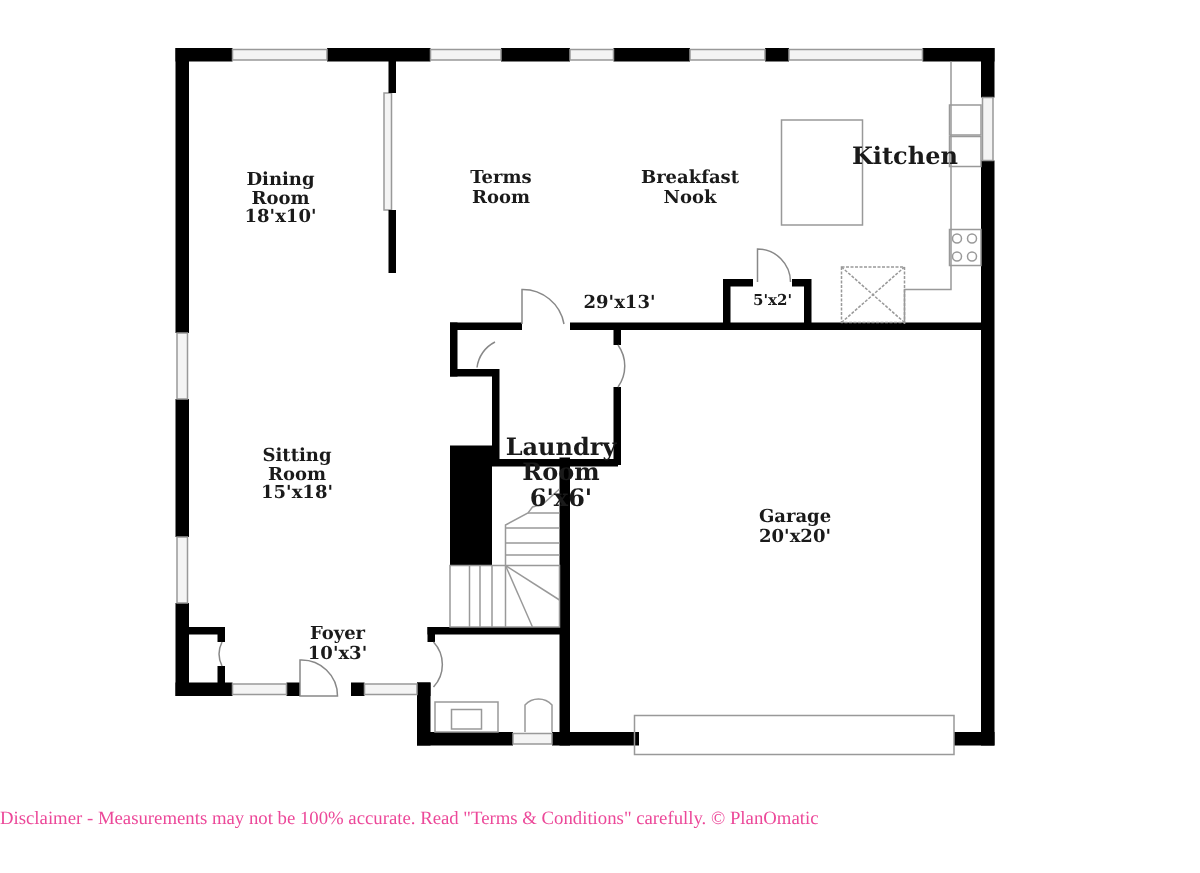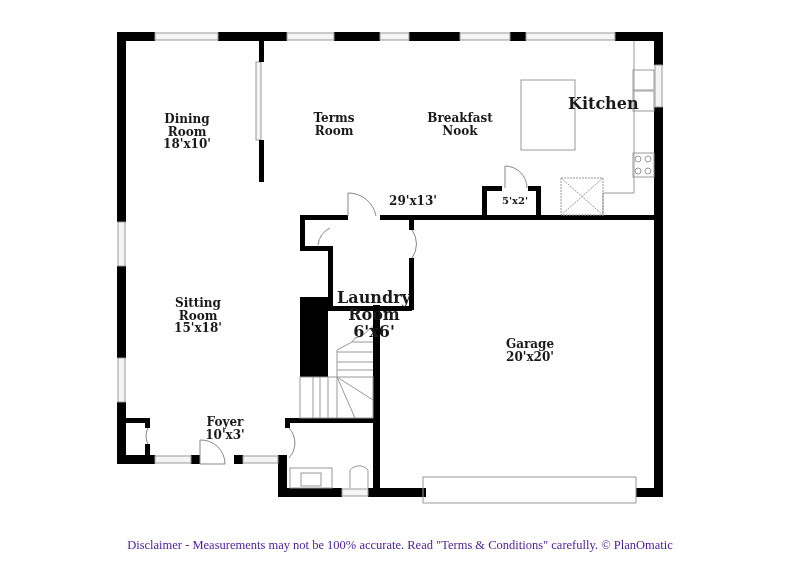--- a/index.html
+++ b/index.html
@@ -14,24 +14,24 @@
       line-height: 1.05;
       white-space: nowrap;
     }
     .label span { display: block; }
     .lg { font-size: 12px; margin-top: 20px; }
     .md { font-size: 16px; }
     .sm { font-size: 10px; }
     .disclaimer {
       position: absolute;
       left: 0; width: 800px; top: 538px;
-      text-align: center;
+      text-align: left;
       font-family: "Liberation Serif", "DejaVu Serif", serif;
       font-size: 12.5px;
-      color: #4c1d95;
+      color: #ec4899;
     }
   </style>
 </head>
 <body>
 
 <svg id="plan" viewBox="0 0 800 582" xmlns="http://www.w3.org/2000/svg">
 
   <g fill="#000">
 
     <rect x="117" y="32" width="38" height="9"></rect>

